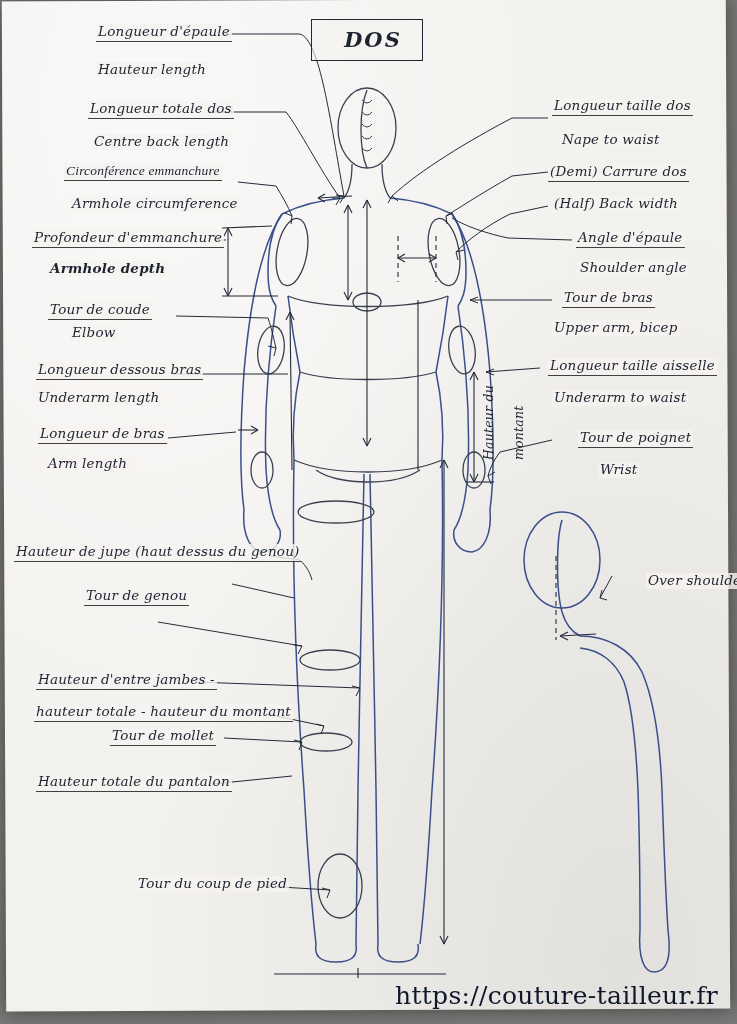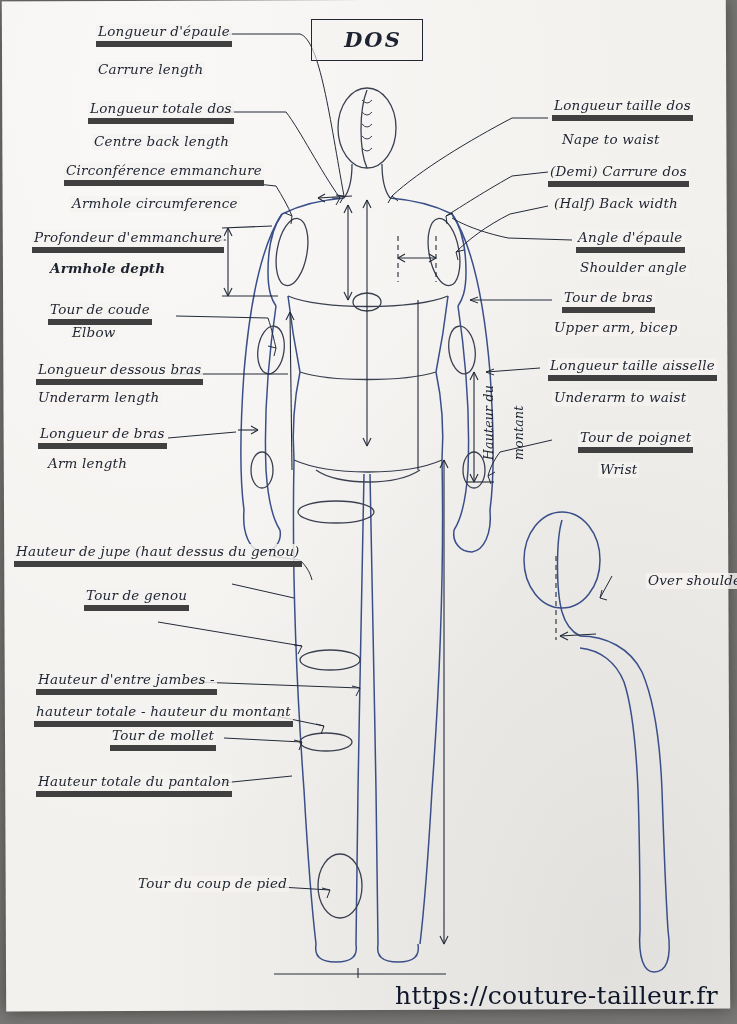--- a/index.html
+++ b/index.html
@@ -48,21 +48,21 @@
     font-family: "DejaVu Serif", serif;
     font-style: italic;
     font-size: 13.5px;
     line-height: 1.15;
     white-space: nowrap;
     letter-spacing: 0.2px;
     background: rgba(245,243,240,0.82);
     padding: 0 2px;
   }
   .lbl.ul {
-    border-bottom: 6px solid #404040;
+    border-bottom: 1px solid #404040;
     padding-bottom: 1px;
   }
   .lbl.small { font-size: 12.5px; }
   .lbl.vert {
     transform: rotate(-90deg);
     transform-origin: left top;
     background: transparent;
   }
   .titlebox {
     position: absolute;
@@ -260,26 +260,26 @@
     <path class="dim" d="M560 636 L596 634"></path>
     <path class="dim" d="M560 636 l8 -4 M560 636 l8 4"></path>
     <path class="lead" d="M612 576 L600 598"></path>
     <path class="lead" d="M600 598 l2 -8 M600 598 l7 2"></path>
   </svg>
 
   <div class="titlebox"></div>
   <div class="titletext">DOS</div>
 
   <div class="lbl ul" style="left:96px; top:24px;">Longueur d'épaule</div>
-  <div class="lbl" style="left:96px; top:62px;">Carrure length</div>
+  <div class="lbl" style="left:96px; top:62px;">Hauteur length</div>
 
   <div class="lbl ul" style="left:88px; top:101px;">Longueur totale dos</div>
   <div class="lbl" style="left:92px; top:134px;">Centre back length</div>
 
-  <div class="lbl ul" style="left:64px; top:163px;">Circonférence emmanchure</div>
+  <div class="lbl ul" style="left:64px; top:163px;font-family:Liberation Serif, serif;">Circonférence emmanchure</div>
   <div class="lbl" style="left:70px; top:196px;">Armhole circumference</div>
 
   <div class="lbl ul" style="left:32px; top:230px;">Profondeur d'emmanchure</div>
   <div class="lbl" style="left:48px; top:261px;font-weight:bold;">Armhole depth</div>
 
   <div class="lbl ul" style="left:48px; top:302px;">Tour de coude</div>
   <div class="lbl" style="left:70px; top:325px;">Elbow</div>
 
   <div class="lbl ul" style="left:36px; top:362px;">Longueur dessous bras</div>
   <div class="lbl" style="left:36px; top:390px;">Underarm length</div>

